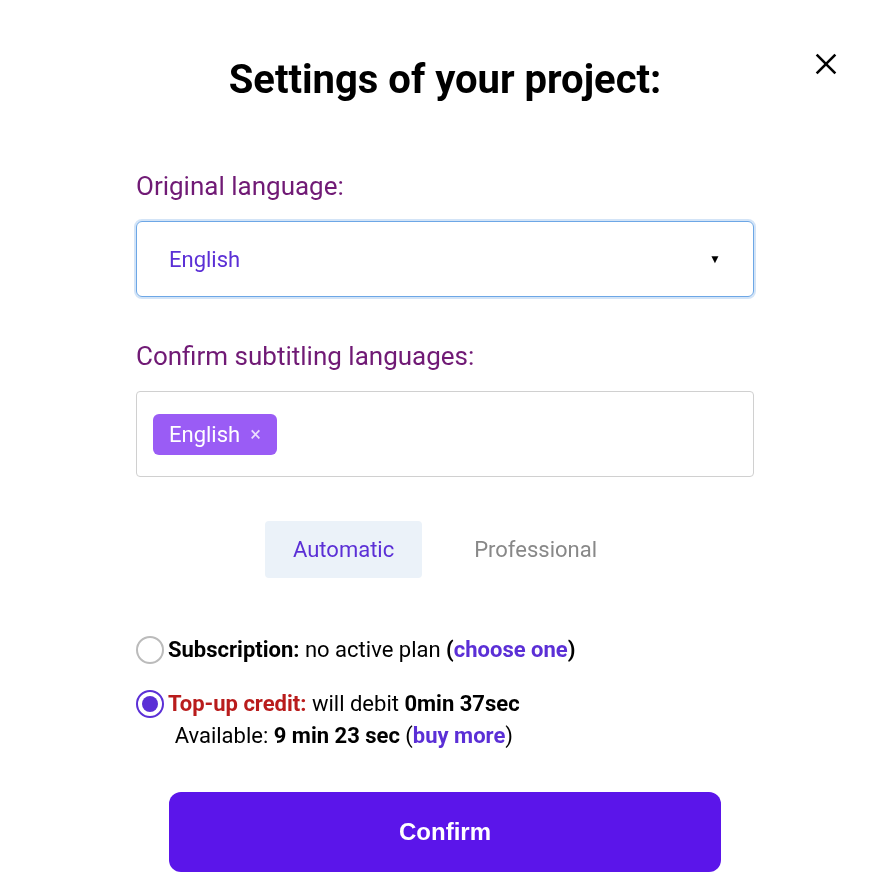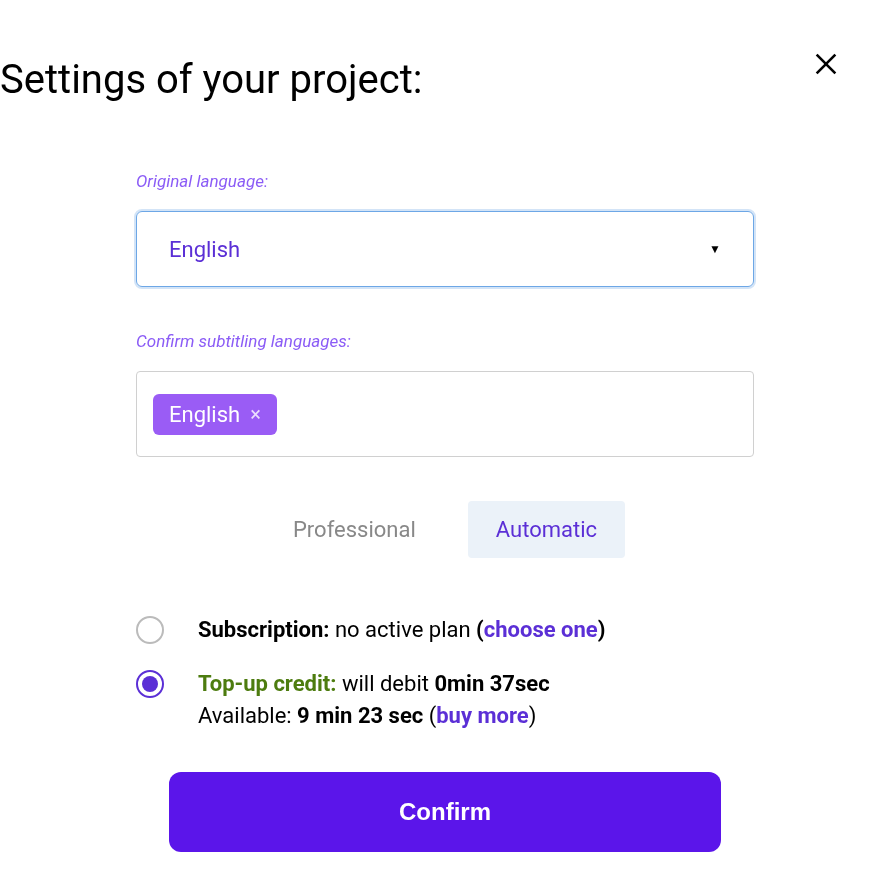--- a/index.html
+++ b/index.html
@@ -23,34 +23,34 @@
       height: 32px;
       display: flex;
       align-items: center;
       justify-content: center;
     }
     .close-btn svg {
       width: 28px;
       height: 28px;
     }
     .modal-title {
+      text-align: center;
       font-size: 40px;
-      font-weight: 400;
+      font-weight: 700;
       color: #000;
       margin-top: 56px;
     }
     .content {
       padding: 0 136px;
       margin-top: 68px;
     }
     .label {
-      font-size: 17px;
-      color: #8b5cf6;
+      font-size: 26px;
+      color: #701a75;
       margin-bottom: 20px;
-      font-style: italic;
     }
     .select-wrap {
       position: relative;
       margin-bottom: 44px;
     }
     .select-box {
       width: 100%;
       height: 76px;
       border: 1px solid #6da7e6;
       border-radius: 6px;
@@ -111,21 +111,21 @@
     .tab-active {
       background: #ebf2f9;
       color: #5b2fd6;
     }
     .tab-inactive {
       color: #888;
     }
     .radio-row {
       display: flex;
       align-items: flex-start;
-      gap: 34px;
+      gap: 4px;
       margin-bottom: 22px;
     }
     .radio-circle {
       flex-shrink: 0;
       width: 28px;
       height: 28px;
       border: 2px solid #bbb;
       border-radius: 50%;
       margin-top: 2px;
       display: flex;
@@ -142,37 +142,38 @@
       background: #5b2fd6;
       border-radius: 50%;
     }
     .radio-text {
       font-size: 22px;
       line-height: 1.45;
       color: #000;
     }
     .radio-text .bold-purple {
       font-weight: 700;
-      color: #4d7c0f;
+      color: #b91c1c;
     }
     .radio-text .bold-black {
       font-weight: 700;
       color: #000;
     }
     .radio-text .link {
       color: #5b2fd6;
       font-weight: 700;
       cursor: pointer;
     }
     .radio-text .paren {
       font-weight: 700;
       color: #000;
     }
     .radio-subline {
       display: block;
+      text-align: center;
     }
     .confirm-btn {
       display: block;
       margin: 40px auto 0;
       width: 552px;
       height: 80px;
       background: #5b15ea;
       color: #fff;
       font-size: 24px;
       font-weight: 700;
@@ -208,22 +209,22 @@
 
   <div class="tag-box">
     <span class="tag">
       <span>English</span>
       <span class="tag-remove">×</span>
     </span>
   </div>
 
 
   <div class="tabs">
+    <div class="tab tab-active">Automatic</div>
     <div class="tab tab-inactive">Professional</div>
-    <div class="tab tab-active">Automatic</div>
   </div>
 
   <div class="radio-row">
     <div class="radio-circle"></div>
     <div class="radio-text">
       <span class="bold-black">Subscription:</span>
       <span>no active plan</span>
       <span class="paren">(</span><span class="link">choose one</span><span class="paren">)</span>
     </div>
   </div>

